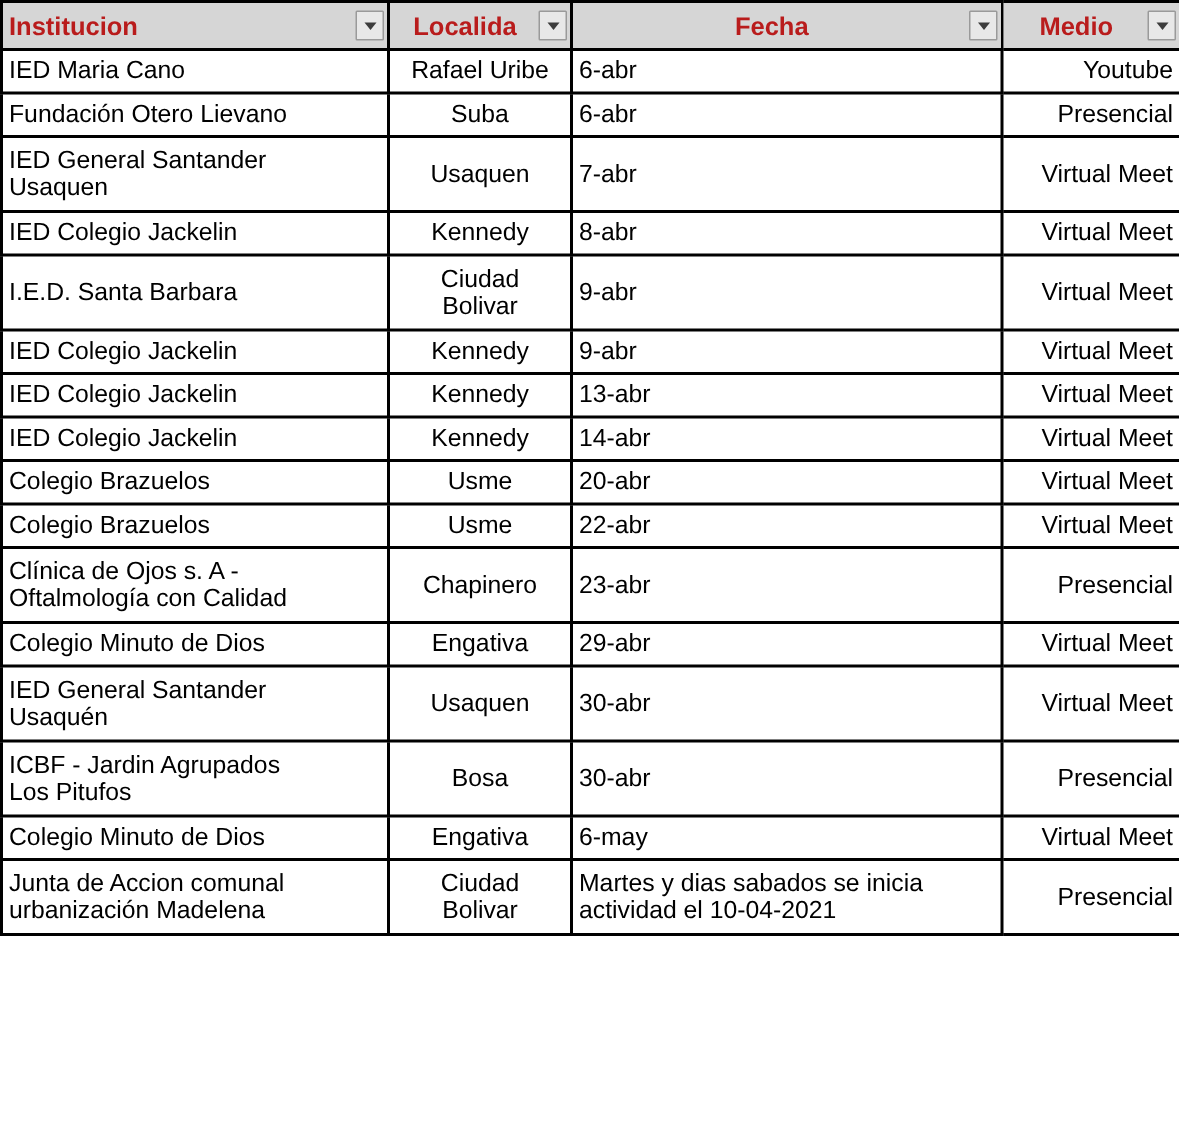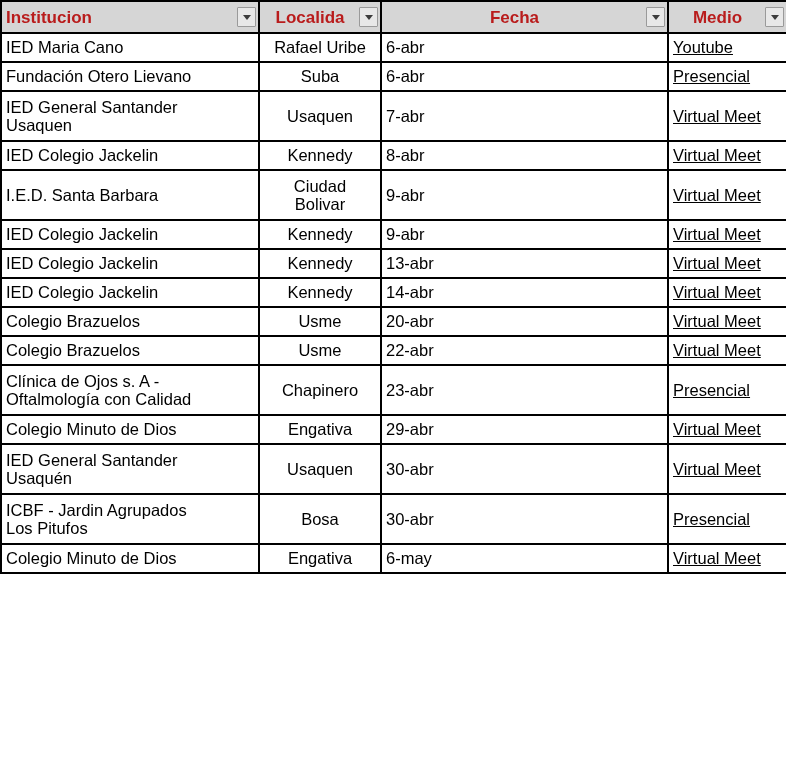--- a/index.html
+++ b/index.html
@@ -88,21 +88,21 @@
     font-size: 16.5px;
     color: #000000;
     line-height: 1.12;
     vertical-align: middle;
     background: #ffffff;
     overflow: hidden;
   }
   td.cell.inst   { text-align: left; }
   td.cell.loc    { text-align: center; }
   td.cell.fec    { text-align: left; }
-  td.cell.med    { text-align: left; text-decoration: underline; }
+  td.cell.med    { text-align: right; }
   td.cell .txt { display: block; white-space: pre-line; }
 </style>
 </head>
 <body>
 
 <div id="sheet">
   <table class="grid">
     <colgroup>
       <col class="c-inst">
         <col class="c-loc">
@@ -354,15 +354,32 @@
           <td class="cell loc">
             <span class="txt">Engativa</span>
           </td>
           <td class="cell fec">
             <span class="txt">6-may</span>
           </td>
           <td class="cell med">
             <span class="txt">Virtual Meet</span>
           </td>
         </tr>
+        <tr style="height: 50px;">
+          <td class="cell inst">
+            <span class="txt">Junta de Accion comunal
+urbanización Madelena</span>
+          </td>
+          <td class="cell loc">
+            <span class="txt">Ciudad
+Bolivar</span>
+          </td>
+          <td class="cell fec">
+            <span class="txt">Martes y dias sabados se inicia
+actividad el 10-04-2021</span>
+          </td>
+          <td class="cell med">
+            <span class="txt">Presencial</span>
+          </td>
+        </tr>
       </tbody>
   </table>
 </div>
 
 </body></html>

